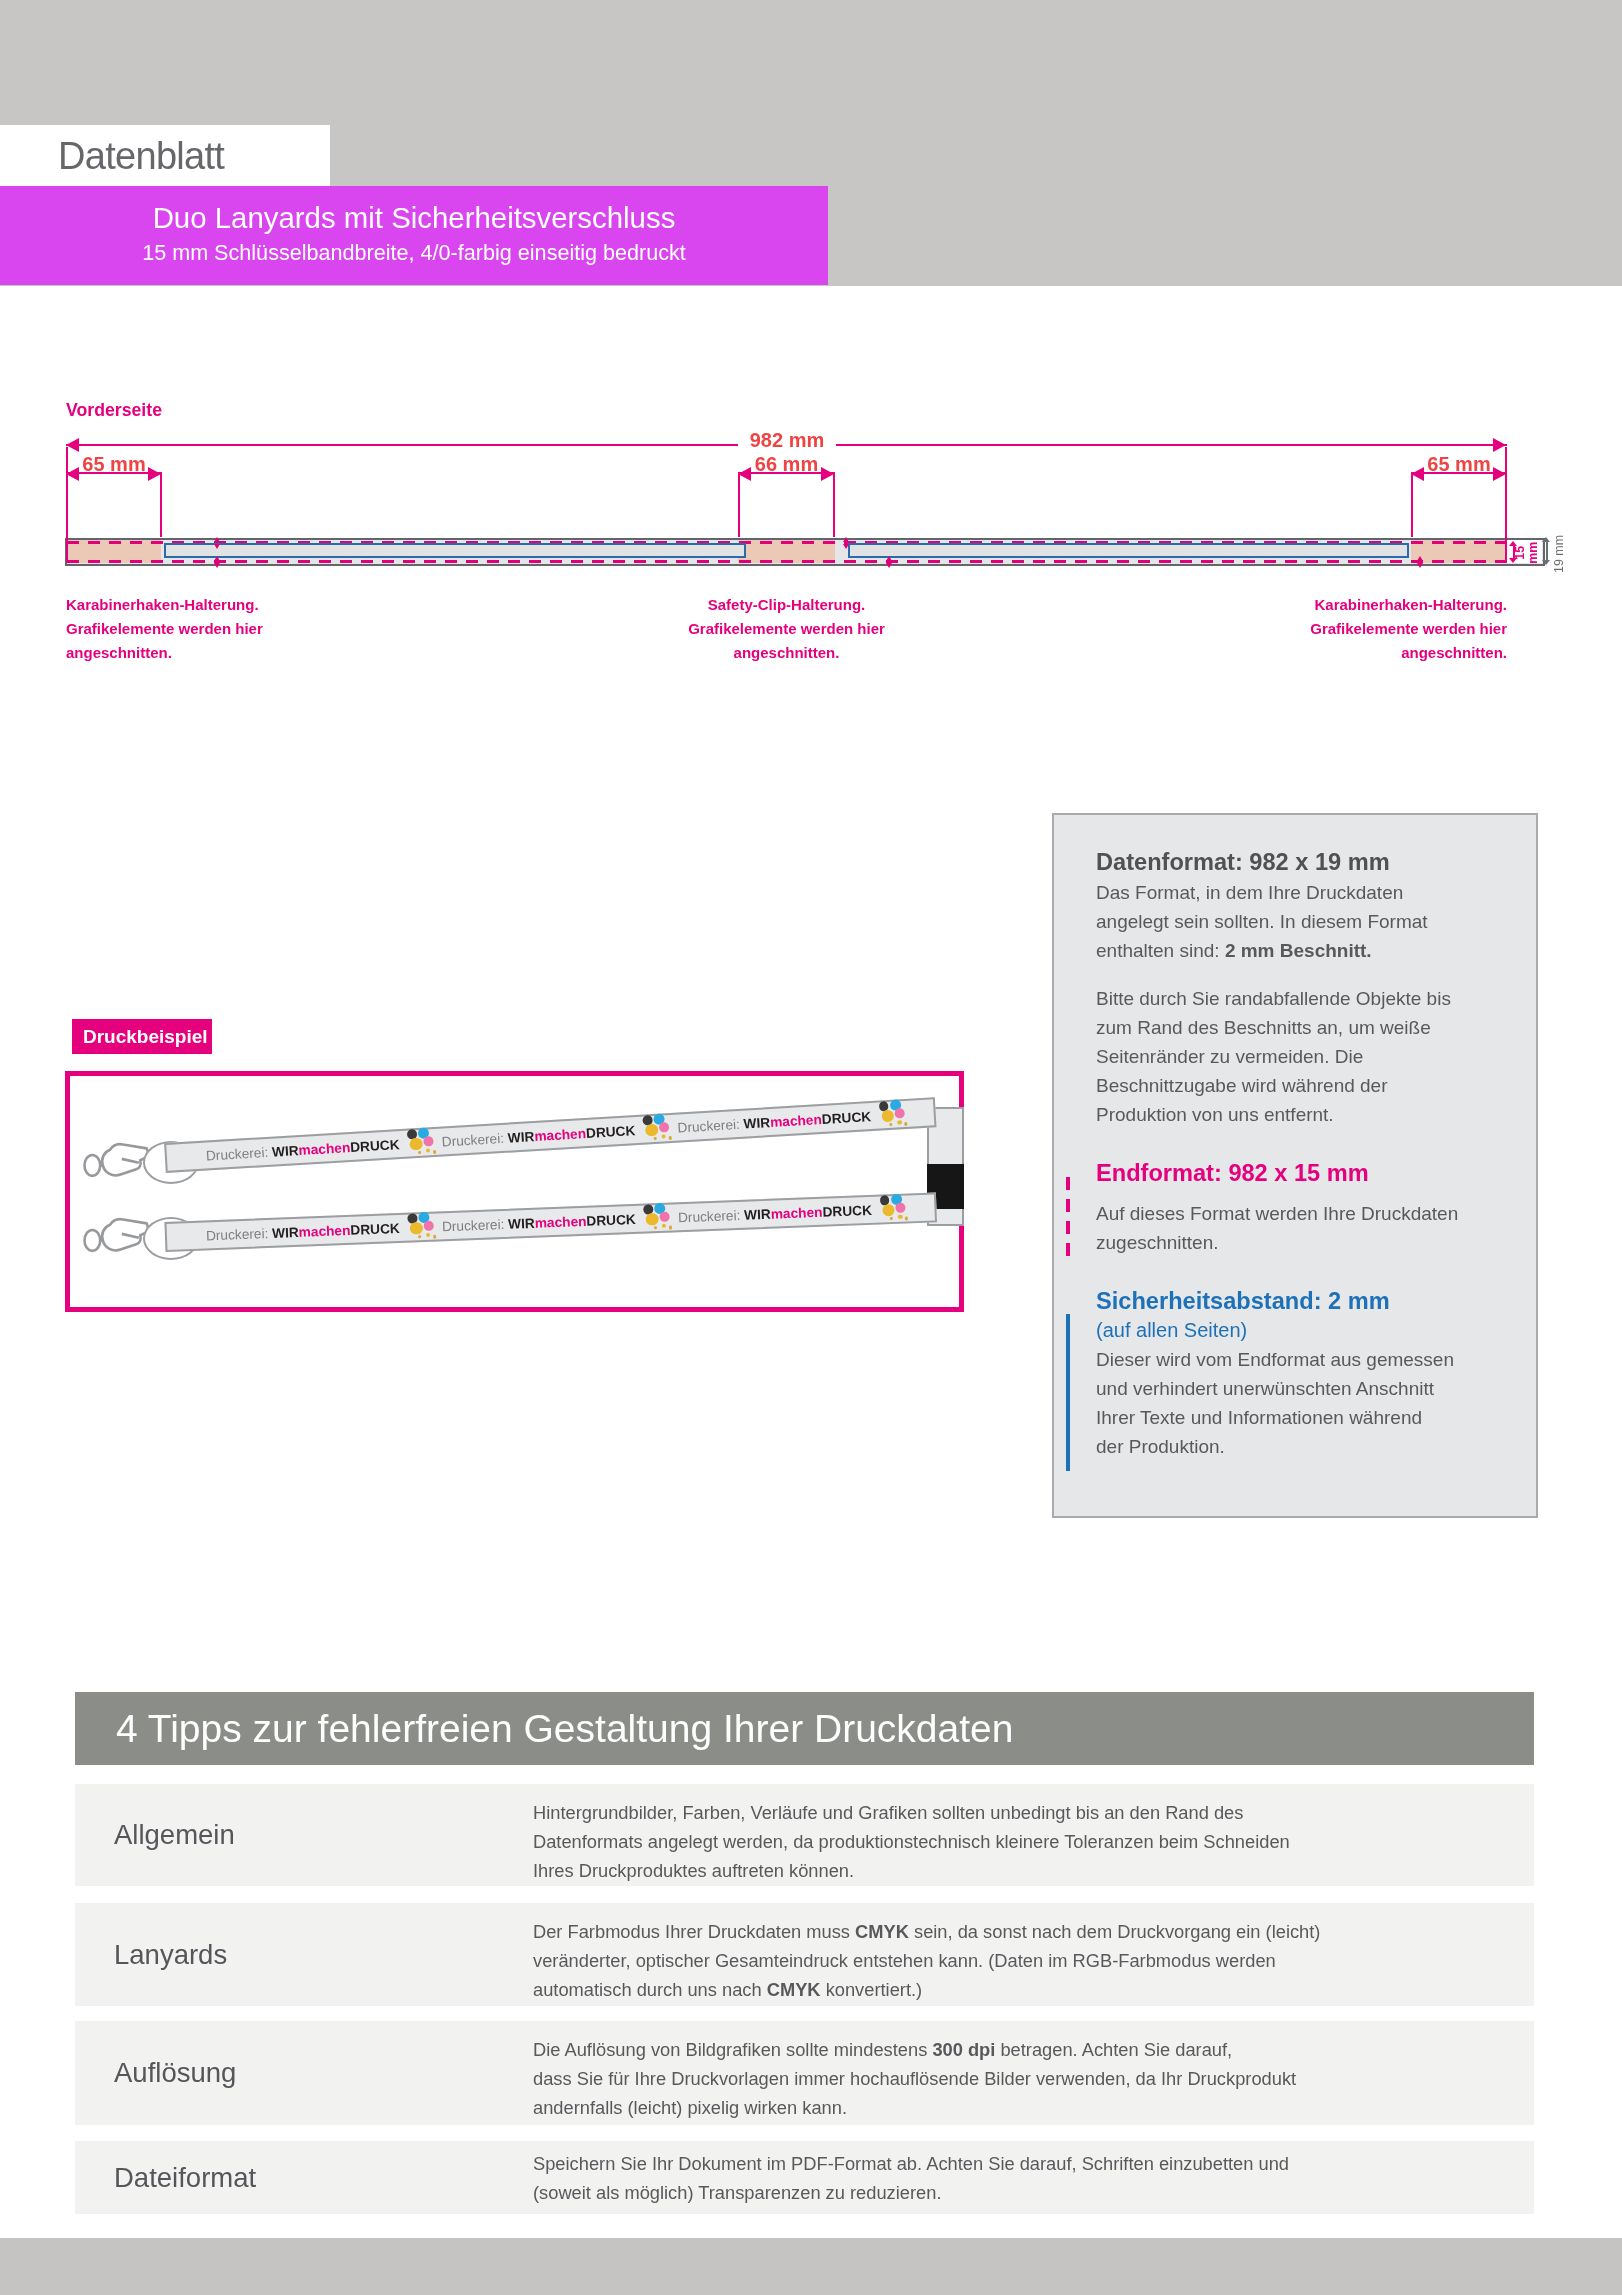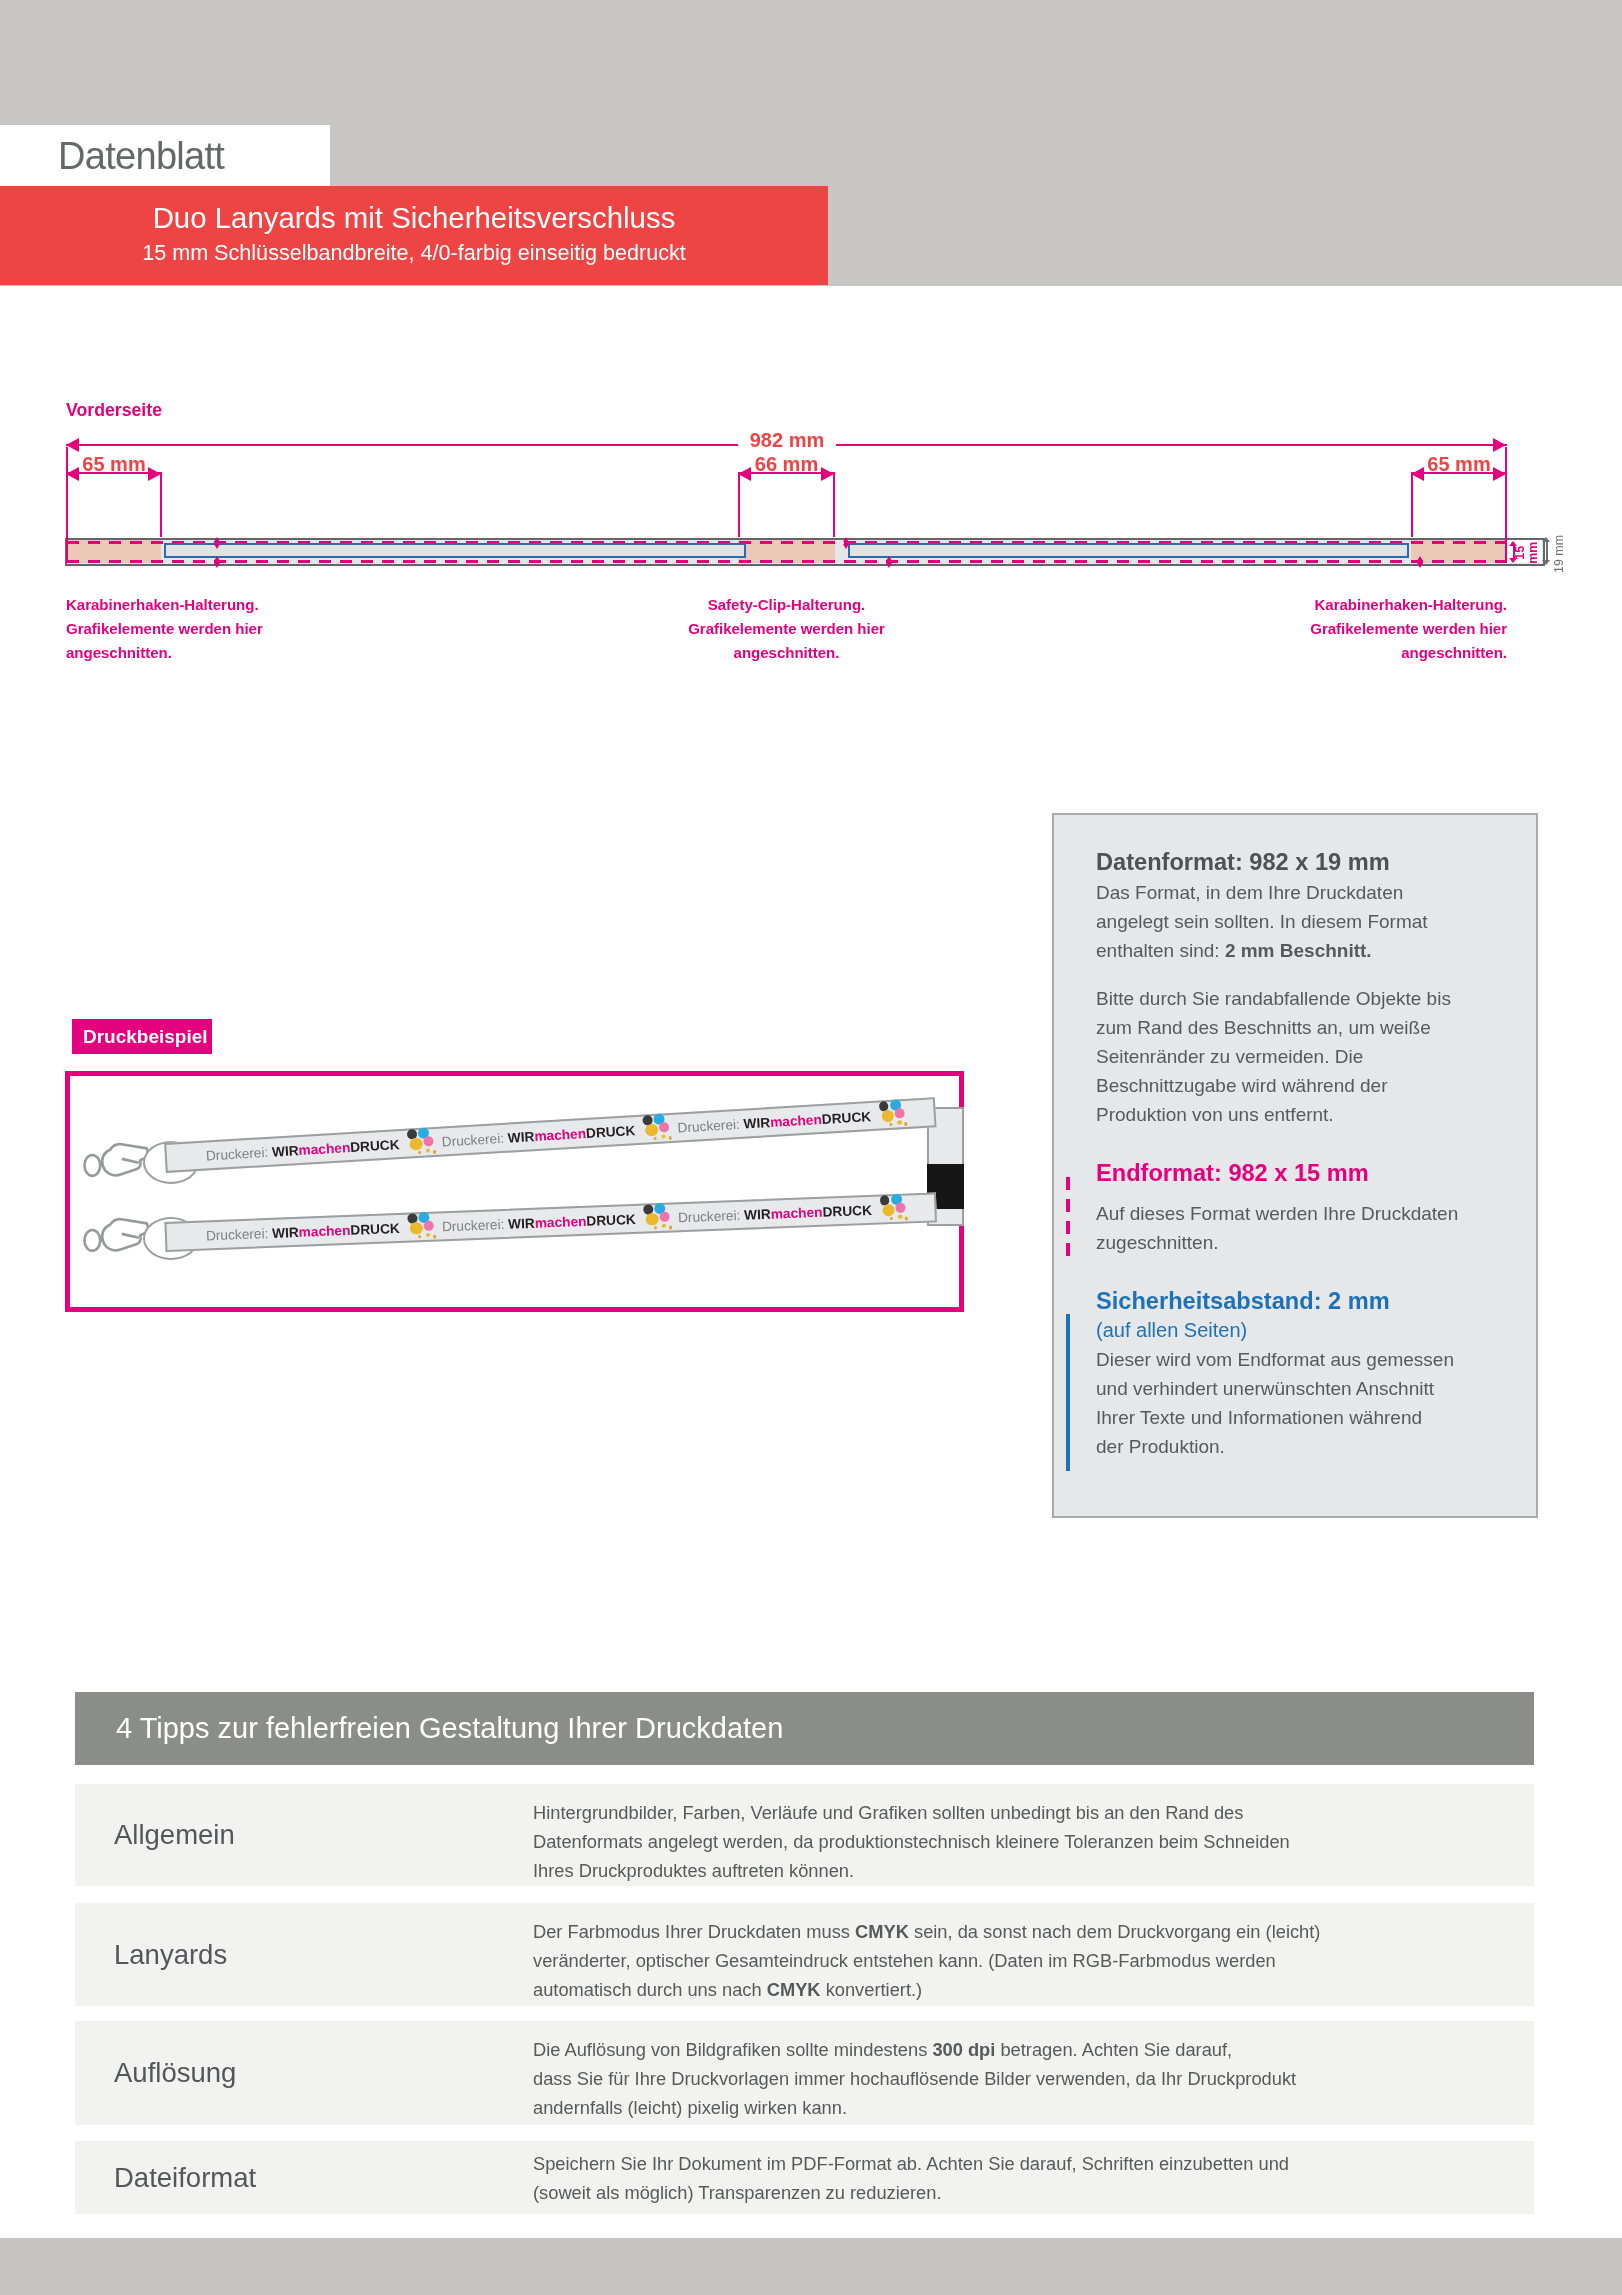--- a/index.html
+++ b/index.html
@@ -6,21 +6,21 @@
   html,body{margin:0;padding:0}
   body{width:1623px;height:2295px;position:relative;background:#ffffff;
        font-family:"Liberation Sans",sans-serif;color:#58595b;overflow:hidden}
   .abs{position:absolute}
 
   
   .top-gray{left:0;top:0;width:1623px;height:286px;background:#c7c6c5}
   .doc-label-box{left:0;top:125px;width:330px;height:62px;background:#ffffff;
       display:flex;align-items:center;padding-left:58px;box-sizing:border-box}
   .doc-label-box span{font-size:38px;color:#66676a;letter-spacing:-0.7px}
-  .title-banner{left:0;top:186px;width:828px;height:99px;background:#ef4444;color:#fff;
+  .title-banner{left:0;top:186px;width:828px;height:99px;background:#d946ef;color:#fff;
       text-align:center;box-sizing:border-box;padding:13px 39px 0 39px}
   .title-banner .t1{font-size:29.4px;line-height:38px;white-space:nowrap}
   .title-banner .t2{font-size:21.6px;line-height:31px;white-space:nowrap}
 
   
   .vorderseite{left:66px;top:400px;font-size:17.7px;font-weight:bold;color:#e5007d}
   .dimline{position:absolute;height:0;border-top:2.6px solid #e5007d}
   .dim-label{position:absolute;font-size:20px;font-weight:bold;color:#ef4444;white-space:nowrap}
   .dim-total-label{left:787px;top:429px;transform:translateX(-50%);background:#fff;padding:0 11.8px;z-index:3}
   .arr{position:absolute;width:0;height:0;border-style:solid;z-index:2}
@@ -95,21 +95,21 @@
   .ib-h.hm{color:#e5007d}.ib-h.hb{color:#1d71b8}
   .ib-p{font-size:19px;color:#58595b;line-height:29px;margin:0}
   .ib-sub{font-size:20px;color:#1d71b8;line-height:29px;margin:0}
   .gap1{margin-top:1.3px}.gap2{margin-top:18.3px}.gap3{margin-top:30px}.gap4{margin-top:11px}
   .mark-endformat{position:absolute;left:12.4px;top:362px;width:3.9px;height:86px;
       background:repeating-linear-gradient(180deg,#e5007d 0,#e5007d 13px,transparent 13px,transparent 22px)}
   .mark-sicherheit{position:absolute;left:12.4px;top:499px;width:3.9px;height:157px;background:#1d71b8}
 
   
   .tips-banner{left:75px;top:1692px;width:1459px;height:73px;background:#8a8d88;color:#fff;
-      font-size:29px;line-height:73px;padding-left:41px;box-sizing:border-box}
+      font-size:39px;line-height:73px;padding-left:41px;box-sizing:border-box}
   .tip-row{position:absolute;left:75px;width:1459px;background:#f2f2f1}
   .row-1{top:1784px;height:102px}.row-2{top:1903px;height:103px}
   .row-3{top:2021px;height:104px}.row-4{top:2141px;height:73px}
   .tip-label{position:absolute;left:39px;top:50%;transform:translateY(-50%);font-size:27.5px;color:#55565a}
   .tip-text{position:absolute;left:458px;top:14.4px;font-size:18.3px;line-height:29px;color:#58595b}
   .row-4 .tip-text{top:7.9px}
 
   .footer{left:0;top:2238px;width:1623px;height:58px;background:#c5c4c3}
 </style>
 </head>

